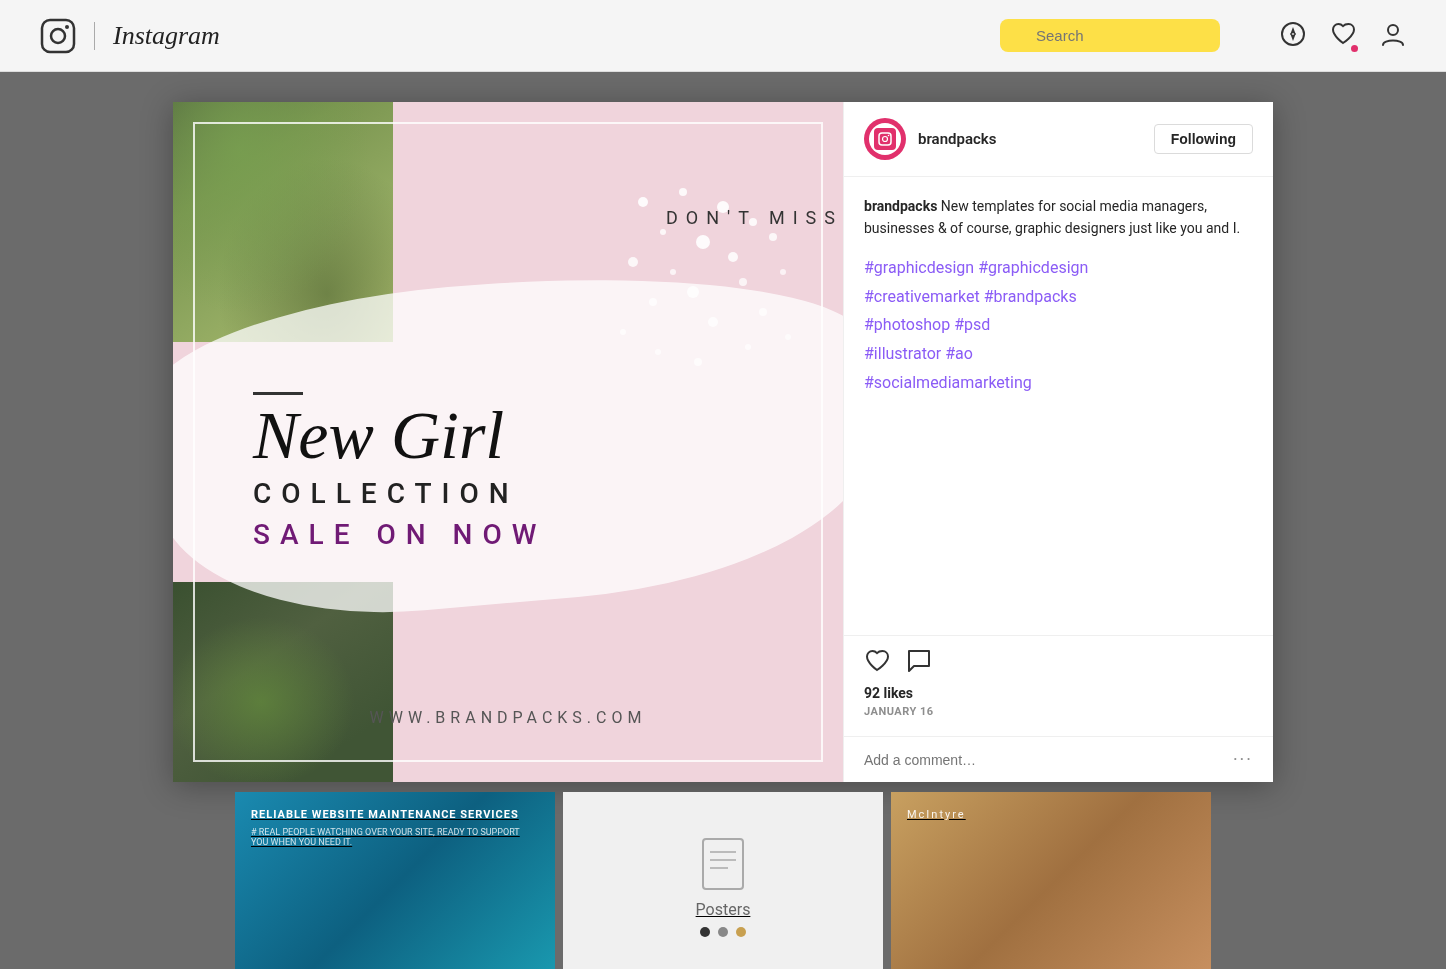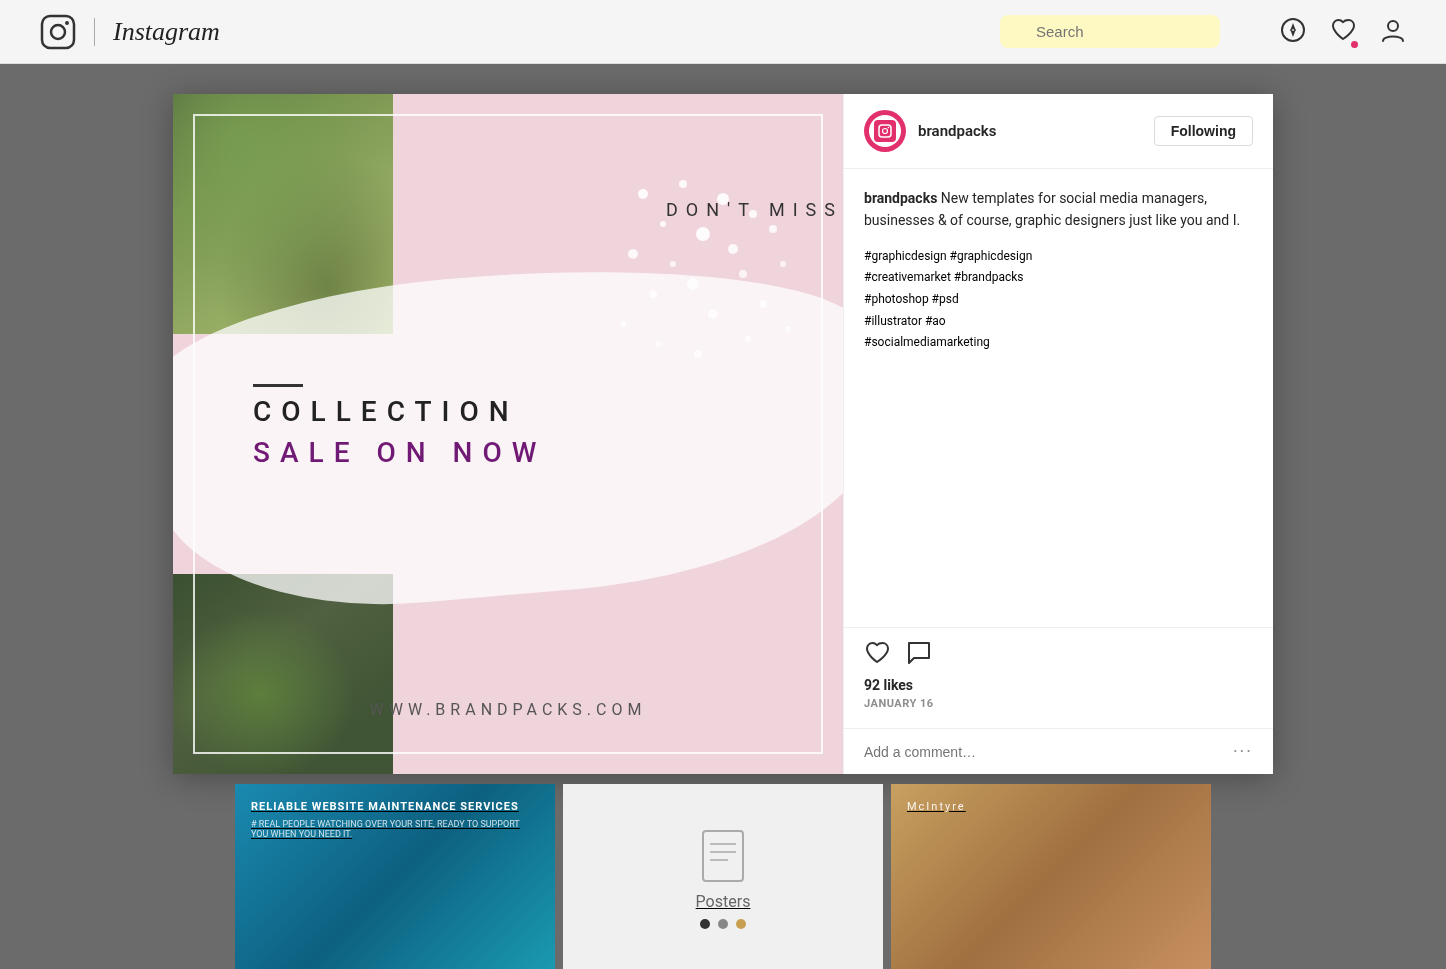--- a/index.html
+++ b/index.html
@@ -7,21 +7,21 @@
       background: #6b6b6b;
       font-family: -apple-system, BlinkMacSystemFont, 'Segoe UI', Roboto, sans-serif;
       width: 1446px;
       min-height: 969px;
       overflow: hidden;
     }
 
     
     .top-nav {
       background: #f5f5f5;
-      height: 64px;
+      height: 72px;
       display: flex;
       align-items: center;
       padding: 0 40px;
       gap: 20px;
       border-bottom: 1px solid #ddd;
     }
     .nav-logo-area {
       display: flex;
       align-items: center;
       gap: 12px;
@@ -38,21 +38,21 @@
     }
     .nav-brand-name {
       font-family: 'Georgia', serif;
       font-size: 26px;
       font-style: italic;
       color: #222;
       font-weight: 400;
     }
     .nav-search {
       margin-left: auto;
-      background: #fef9c3;
+      background: #fde047;
       border: none;
       border-radius: 8px;
       padding: 8px 16px 8px 36px;
       width: 220px;
       font-size: 15px;
       color: #555;
       outline: none;
       position: relative;
     }
     .nav-search-wrap {
@@ -291,22 +291,22 @@
     .caption-text {
       font-size: 14px;
       line-height: 1.6;
       color: #262626;
     }
     .caption-username-bold {
       font-weight: 700;
     }
     .hashtags {
       margin-top: 14px;
-      font-size: 12px;
-      color: #000000;
+      font-size: 16px;
+      color: #8b5cf6;
       line-height: 1.8;
     }
 
     
     .post-actions {
       padding: 12px 20px 8px;
       border-top: 1px solid #efefef;
     }
     .action-icons {
       display: flex;
@@ -488,20 +488,21 @@
         <circle cx="55" cy="170" r="3" fill="white" opacity="0.65"></circle>
         <circle cx="95" cy="180" r="4" fill="white" opacity="0.7"></circle>
         <circle cx="145" cy="165" r="3" fill="white" opacity="0.65"></circle>
         <circle cx="185" cy="155" r="3" fill="white" opacity="0.6"></circle>
       </svg>
 
       <span class="img-dont-miss">DON'T MISS</span>
 
       <div class="img-new-girl-wrap">
         <span class="img-dash"></span>
+        <span class="img-new-girl">New Girl</span>
         <span class="img-collection">COLLECTION</span>
         <span class="img-sale-on-now">SALE ON NOW</span>
       </div>
 
       <span class="img-website">WWW.BRANDPACKS.COM</span>
     </div>
 
     <div class="post-right">
 
       <div class="post-header">

